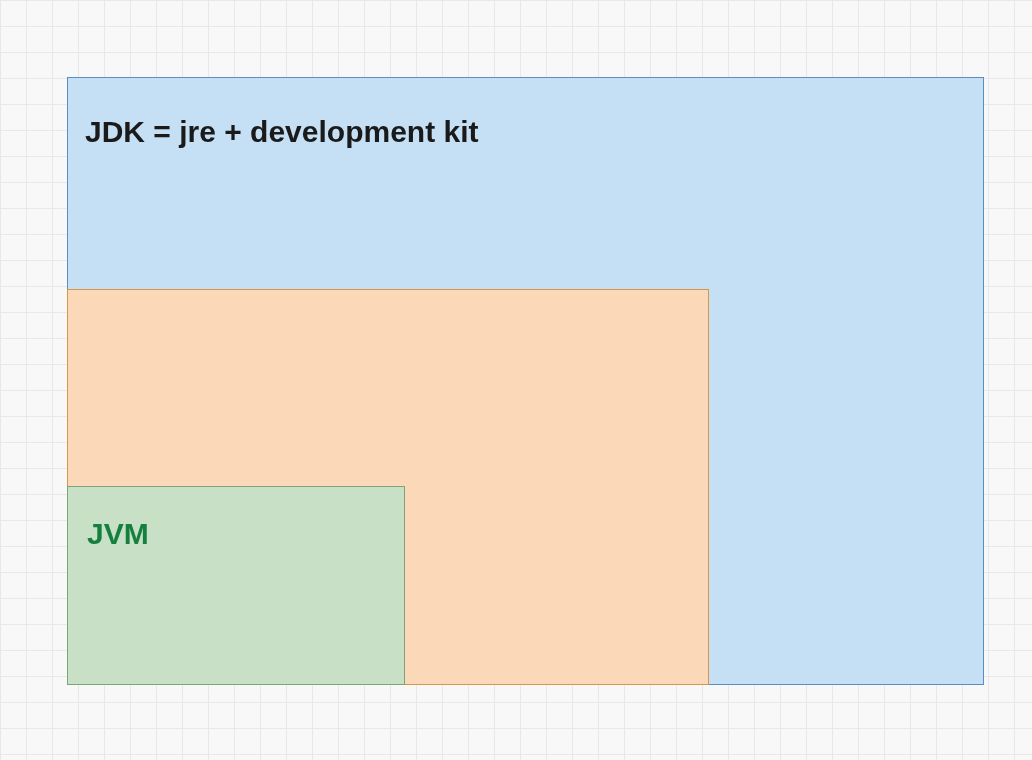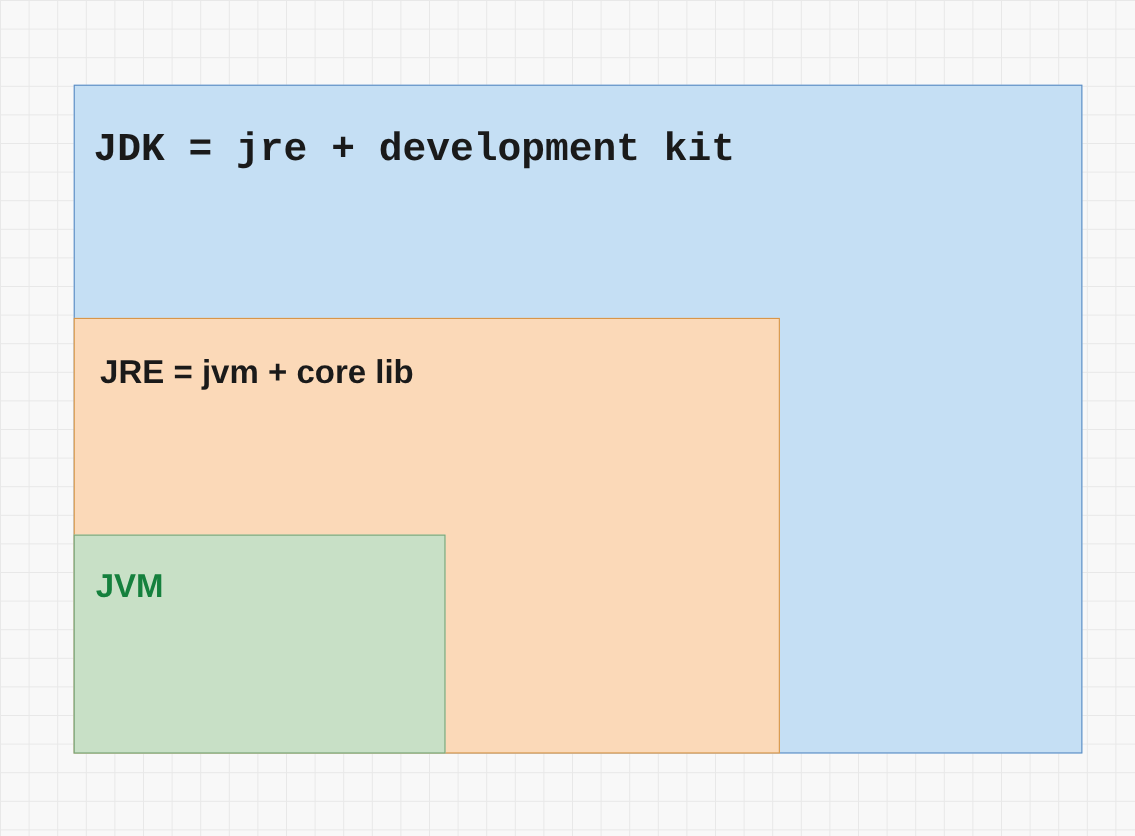--- a/index.html
+++ b/index.html
@@ -55,24 +55,23 @@
       width: 338px;
       height: 199px;
       background-color: #c8e0c6;
       border: 1.5px solid #7ba678;
     }
     
     .jdk-label {
       position: absolute;
       top: 38px;
       left: 18px;
-      font-size: 36px;
+      font-size: 30px;
       font-weight: bold;
       color: #1a1a1a;
-      font-family: Liberation Mono, monospace;
     }
     
     .jre-label {
       position: absolute;
       top: 245px;
       left: 24px;
       font-size: 30px;
       font-weight: bold;
       color: #1a1a1a;
     }
@@ -88,15 +87,14 @@
   </style>
 </head>
 <body>
 
 <div class="diagram-container">
   <div class="jdk-box"></div>
   <div class="jre-box"></div>
   <div class="jvm-box"></div>
 
   <div class="jdk-label">JDK = jre + development kit</div>
-  <div class="jre-label">JRE = jvm + core lib</div>
   <div class="jvm-label">JVM</div>
 </div>
 
 </body></html>

